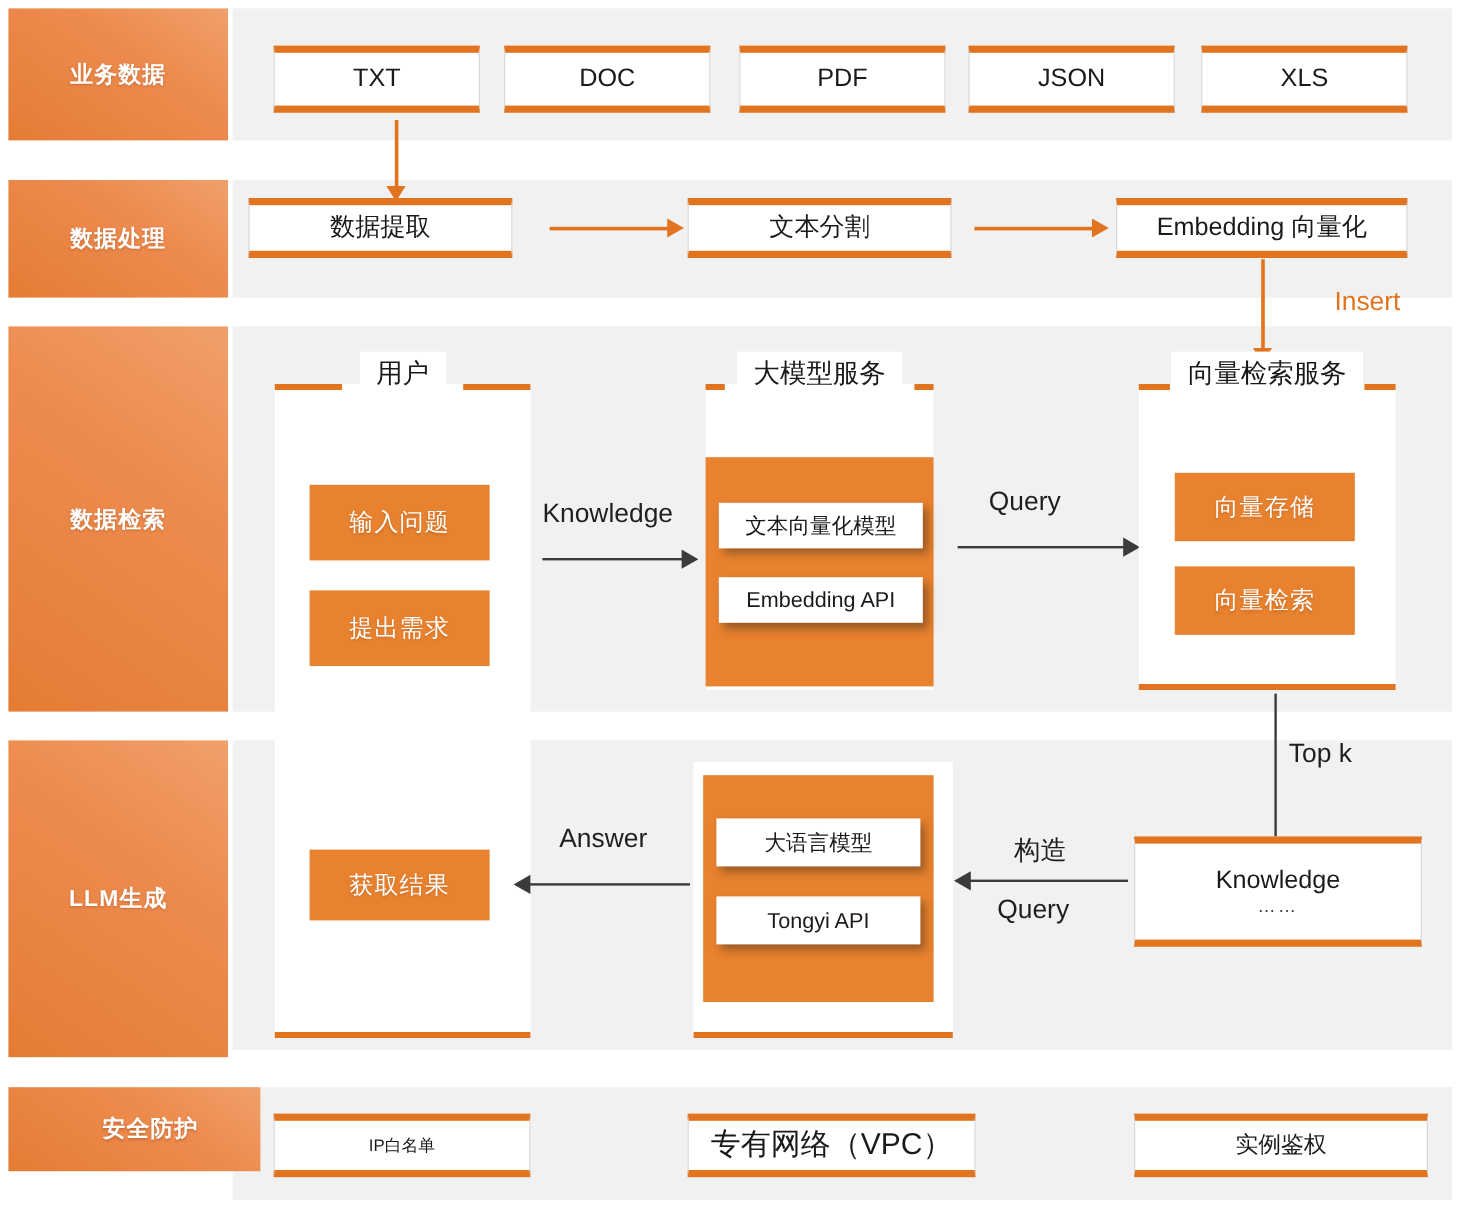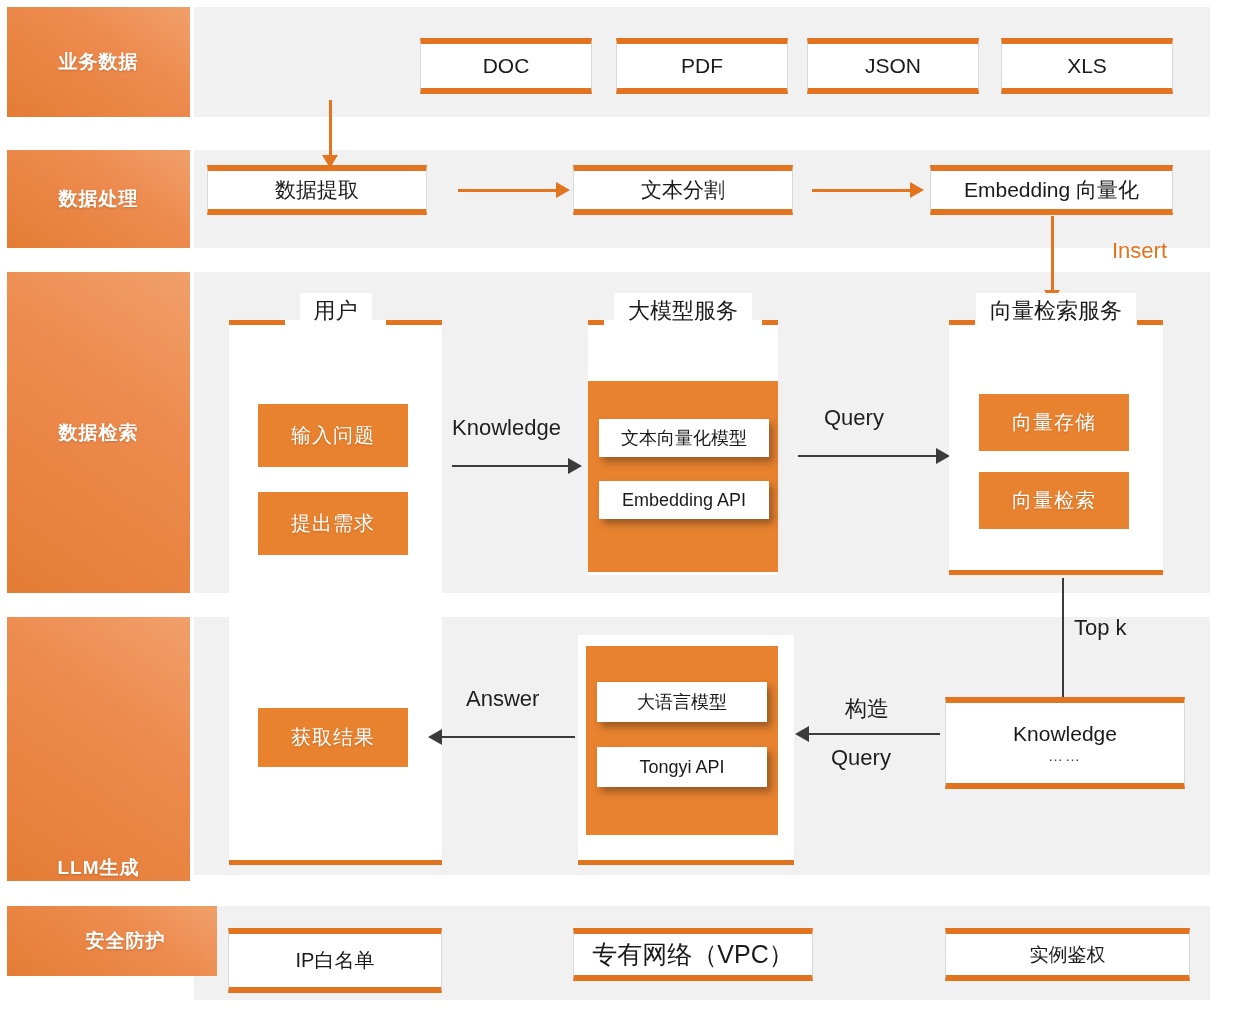--- a/index.html
+++ b/index.html
@@ -162,27 +162,30 @@
 
   <div class="stage-label" style="top:7px;height:110px;">
     <span>业务数据</span>
   </div>
   <div class="stage-label" style="top:150px;height:98px;">
     <span>数据处理</span>
   </div>
   <div class="stage-label" style="top:272px;height:321px;">
     <span>数据检索</span>
   </div>
-  <div class="stage-label" style="top:617px;height:264px;align-items:flex-end;">
+  <div class="stage-label" style="top:617px;height:264px;">
     <span>LLM生成</span>
   </div>
   <div class="stage-label" style="top:906px;height:70px;padding-left:27px;">
     <span>安全防护</span>
   </div>
 
+  <div class="obox" style="left:228px;top:38px;width:172px;height:56px;">
+    <span>TXT</span>
+  </div>
   <div class="obox" style="left:420px;top:38px;width:172px;height:56px;">
     <span>DOC</span>
   </div>
   <div class="obox" style="left:616px;top:38px;width:172px;height:56px;">
     <span>PDF</span>
   </div>
   <div class="obox" style="left:807px;top:38px;width:172px;height:56px;">
     <span>JSON</span>
   </div>
   <div class="obox" style="left:1001px;top:38px;width:172px;height:56px;">
@@ -285,21 +288,21 @@
   <div class="edge-label" style="left:845px;top:694px;">构造</div>
   <div class="hline dark" style="left:808px;top:733px;width:132px;"></div>
   <div class="arrow-left" style="left:795px;top:726px;"></div>
   <div class="edge-label" style="left:831px;top:745px;">Query</div>
 
   <div class="obox" style="left:945px;top:697px;width:240px;height:92px;">
     <span>Knowledge</span>
     <span class="sub">……</span>
   </div>
 
-  <div class="obox" style="left:228px;top:928px;width:214px;height:65px;font-size:20px;">
+  <div class="obox" style="left:228px;top:928px;width:214px;height:53px;font-size:14px;">
     <span>IP白名单</span>
   </div>
   <div class="obox" style="left:573px;top:928px;width:240px;height:53px;font-size:25px;">
     <span>专有网络（VPC）</span>
   </div>
   <div class="obox" style="left:945px;top:928px;width:245px;height:53px;font-size:19px;">
     <span>实例鉴权</span>
   </div>
 
 </div>

